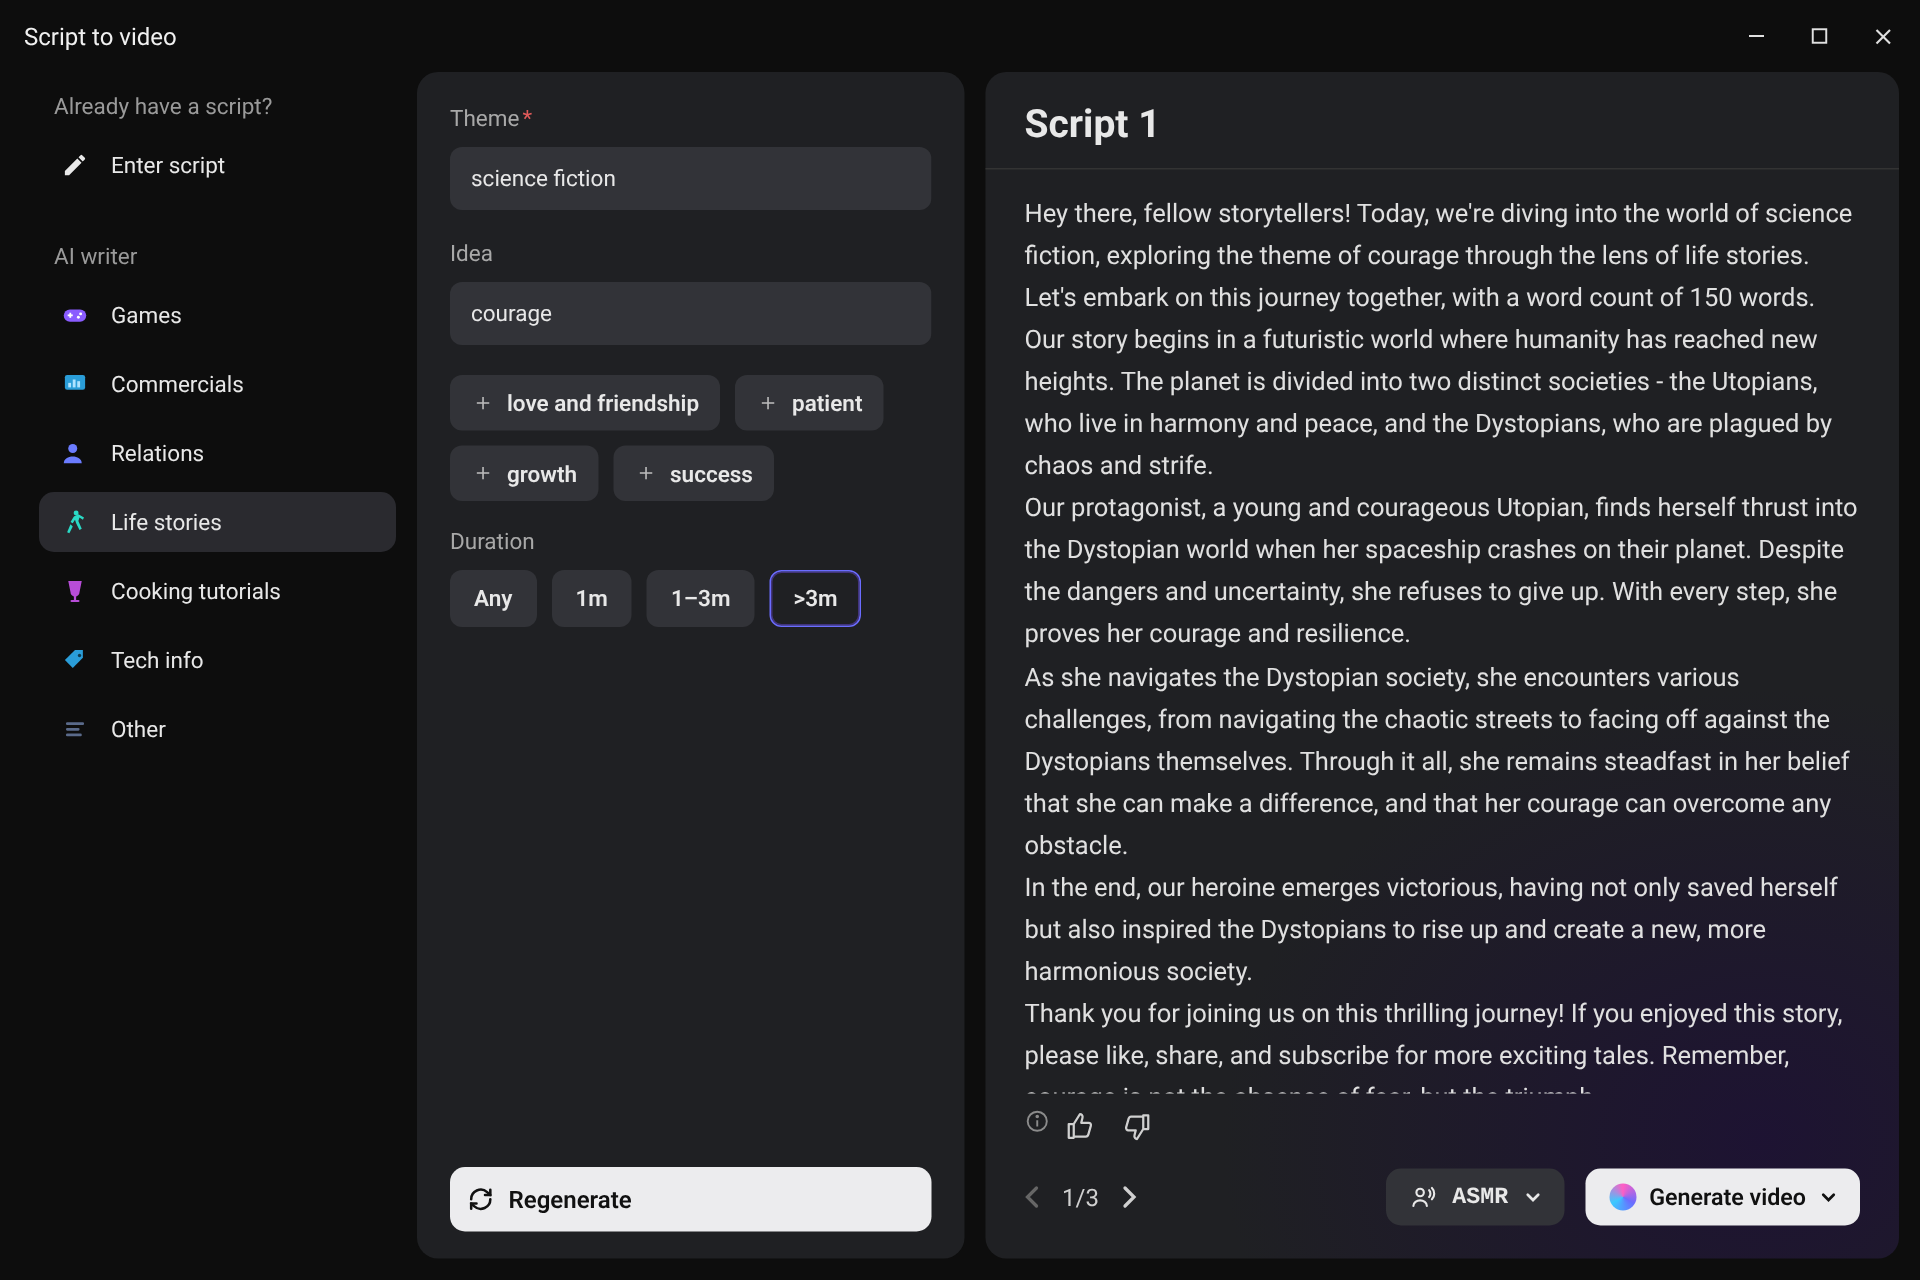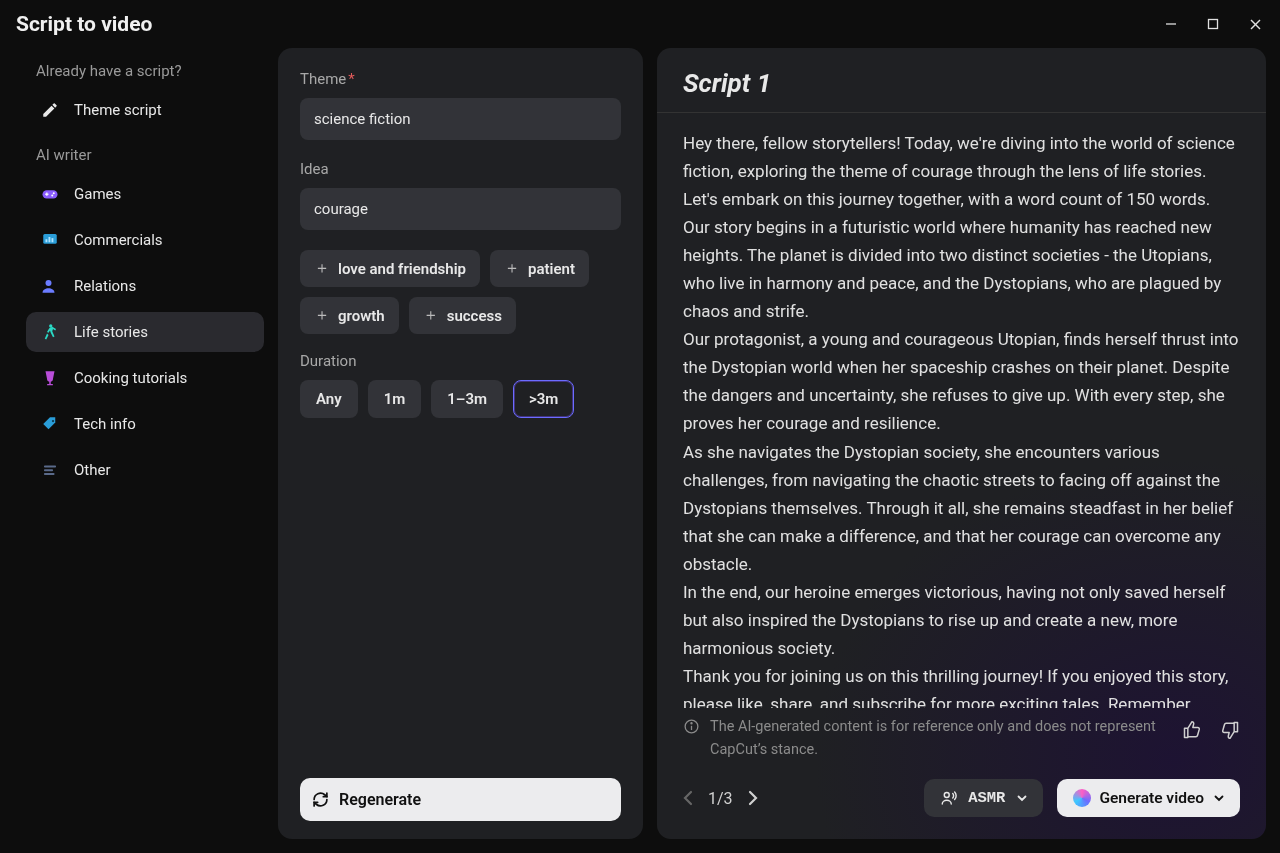--- a/index.html
+++ b/index.html
@@ -2,53 +2,53 @@
 <html><head>
 <meta charset="utf-8">
 <style>
   * { box-sizing: border-box; margin: 0; padding: 0; }
   html, body { width: 1280px; height: 853px; overflow: hidden; background: #0d0d0d; font-family: -apple-system, BlinkMacSystemFont, "Segoe UI", Roboto, sans-serif; color: #e8e8e8; }
   
   .app { width: 100%; height: 100%; display: flex; flex-direction: column; }
   
   
   .titlebar { width: 100%; height: 48px; display: flex; align-items: center; justify-content: space-between; padding: 0 16px 0 16px; }
-  .titlebar-title { font-size: 21px; font-weight: 700; color: #f0f0f0; }
+  .titlebar-title { font-size: 16px; font-weight: 400; color: #f0f0f0; }
   .win-controls { display: flex; gap: 24px; align-items: center; color: #e0e0e0; }
   .win-controls span { cursor: pointer; font-size: 14px; display:inline-flex; align-items:center; justify-content:center; width:18px; height:18px;}
   
   
   .content { flex: 1; display: flex; gap: 14px; padding: 0 14px 14px 14px; min-height: 0; }
   
   
   .sidebar { width: 250px; flex-shrink: 0; padding: 14px 0 0 12px; }
   .sidebar-label { color: #9a9a9a; font-size: 15px; margin-bottom: 10px; padding-left: 10px;}
   .sidebar-item { display: flex; align-items: center; gap: 14px; padding: 10px 14px; border-radius: 10px; cursor: pointer; font-size: 15px; color: #e8e8e8; margin-bottom: 6px;}
   .sidebar-item.active { background: #2a2a2f; }
   .sidebar-icon { width: 20px; height: 20px; display: inline-flex; align-items: center; justify-content: center; flex-shrink:0;}
-  .sidebar-section { margin-top: 16px; }
+  .sidebar-section { margin-top: 32px; }
   
   
   .form-panel { flex: 0 0 365px; background: #1f2023; border-radius: 14px; padding: 22px 22px 18px 22px; display: flex; flex-direction: column; }
   .form-top { flex:1; overflow:auto; }
   .field-label { font-size: 15px; color: #a8a8a8; margin-bottom: 10px; }
   .required { color: #e05a5a; margin-left:2px;}
   .text-input { width: 100%; background: #323338; border: none; border-radius: 8px; padding: 12px 14px; color: #e8e8e8; font-size: 15px; font-family:inherit; margin-bottom: 20px;}
   .chip-row { display:flex; flex-wrap:wrap; gap:10px; margin-bottom:18px;}
   .chip { background:#323338; border-radius:8px; padding:8px 14px; display:flex; align-items:center; gap:8px; font-size:15px; font-weight:600; color:#e8e8e8; cursor:pointer; border:none; font-family:inherit;}
   .chip .plus { font-weight:400; color:#bbb; font-size:16px;}
   .dur-row { display:flex; gap:10px; }
   .dur-btn { background:#323338; border:none; border-radius:8px; padding:10px 16px; font-size:15px; font-weight:600; color:#e8e8e8; cursor:pointer; font-family:inherit;}
   .dur-btn.selected { background:transparent; border:1px solid #6b6cff; padding:9px 15px; box-shadow: inset 0 0 0 1px rgba(120,80,255,0.4);}
   .regenerate { width:100%; background:#ececee; color:#111; border:none; border-radius:10px; padding:12px; font-size:16px; font-weight:600; cursor:pointer; display:flex; align-items:center; justify-content:flex-start; gap:10px; font-family:inherit;}
   
   
   .script-panel { flex:1; background:#1f2023; border-radius:14px; padding: 20px 0 18px 0; display:flex; flex-direction:column; min-width:0; background: radial-gradient(ellipse 600px 500px at 85% 90%, rgba(60,30,120,0.35), #1f2023 60%);}
   .script-head { padding: 0 26px 14px 26px; border-bottom:1px solid #333;}
-  .script-title { font-size:26px; font-weight:700;font-style:italic; }
+  .script-title { font-size:26px; font-weight:700; }
   .script-body { flex:1; overflow:hidden; padding: 16px 26px 0 26px; font-size:17px; line-height:1.65; color:#e0e0e0; position:relative;}
   .script-body p { margin: 0; }
   .fade { position:absolute; left:0; right:0; bottom:0; height:14px; }
   .disclaimer { display:flex; align-items:flex-start; gap:10px; padding: 8px 26px 0 26px; color:#8b8b8b; font-size:14.5px; }
   .disclaimer-text { flex:1; line-height:1.55;}
   .thumbs { display:flex; gap:18px; color:#d0d0d0; padding-top:4px; }
   .bottom-bar { display:flex; align-items:center; justify-content:space-between; padding: 18px 26px 4px 26px; }
   .pager { display:flex; align-items:center; gap:14px; font-size:16px; color:#d0d0d0;}
   .pager .nav { color:#777; cursor:pointer; font-size:18px;}
   .right-btns { display:flex; gap:14px; }
@@ -89,21 +89,21 @@
   <div class="content">
 
     <div class="sidebar">
       <div class="sidebar-label">Already have a script?</div>
       <div class="sidebar-item">
         <span class="sidebar-icon">
           <svg width="18" height="18" viewBox="0 0 24 24" fill="#e8e8e8">
               <path d="M3 17.25V21h3.75L17.81 9.94l-3.75-3.75L3 17.25zM20.71 7.04a1 1 0 0 0 0-1.41l-2.34-2.34a1 1 0 0 0-1.41 0l-1.83 1.83 3.75 3.75 1.83-1.83z"></path>
             </svg>
         </span>
-        <span>Theme script</span>
+        <span>Enter script</span>
       </div>
 
       <div class="sidebar-section">
         <div class="sidebar-label">AI writer</div>
 
 
         <div class="sidebar-item">
           <span class="sidebar-icon">
             <svg width="18" height="18" viewBox="0 0 24 24">
                 <rect x="2" y="7" width="20" height="11" rx="5.5" fill="#8a5cff"></rect>
@@ -245,21 +245,20 @@
         <div class="fade"></div>
       </div>
       <div class="disclaimer">
         <span style="padding-top:2px;">
           <svg width="17" height="17" viewBox="0 0 24 24" fill="none" stroke="#8b8b8b" stroke-width="1.8">
               <circle cx="12" cy="12" r="9"></circle>
               <line x1="12" y1="11" x2="12" y2="17"></line>
               <circle cx="12" cy="7.5" r="0.8" fill="#8b8b8b"></circle>
             </svg>
         </span>
-        <div class="disclaimer-text">The AI-generated content is for reference only and does not represent CapCut’s stance.</div>
         <div class="thumbs">
           <span>
             <svg width="20" height="20" viewBox="0 0 24 24" fill="none" stroke="#d0d0d0" stroke-width="1.8" stroke-linejoin="round">
                 <path d="M7 10v11H3V10h4zm0 0l5-8c1 0 2.5 1 2 3l-1 4h6c1 0 2 1 1.7 2.3l-2 7c-.3 1-1 1.7-2 1.7H7"></path>
               </svg>
           </span>
           <span>
             <svg width="20" height="20" viewBox="0 0 24 24" fill="none" stroke="#d0d0d0" stroke-width="1.8" stroke-linejoin="round">
                 <path d="M17 14V3h4v11h-4zm0 0l-5 8c-1 0-2.5-1-2-3l1-4H5c-1 0-2-1-1.7-2.3l2-7C5.6 4.7 6.3 4 7.3 4H17"></path>
               </svg>

